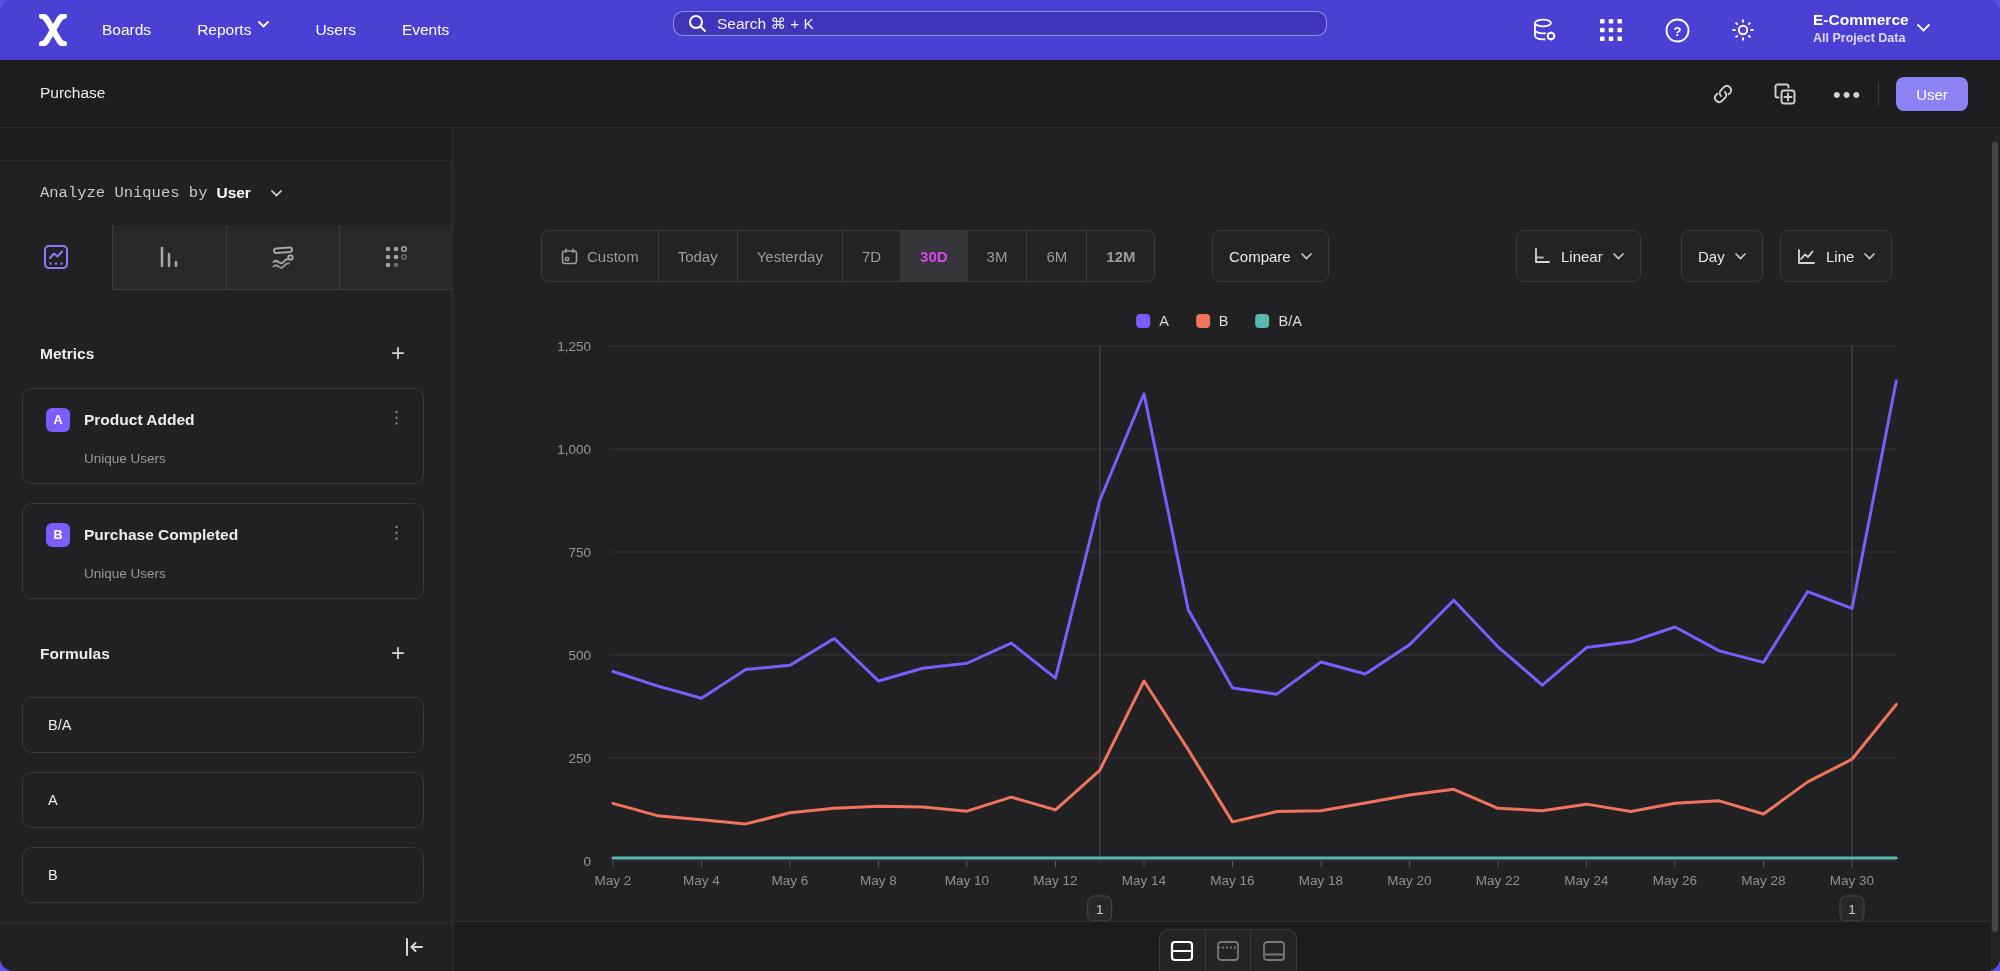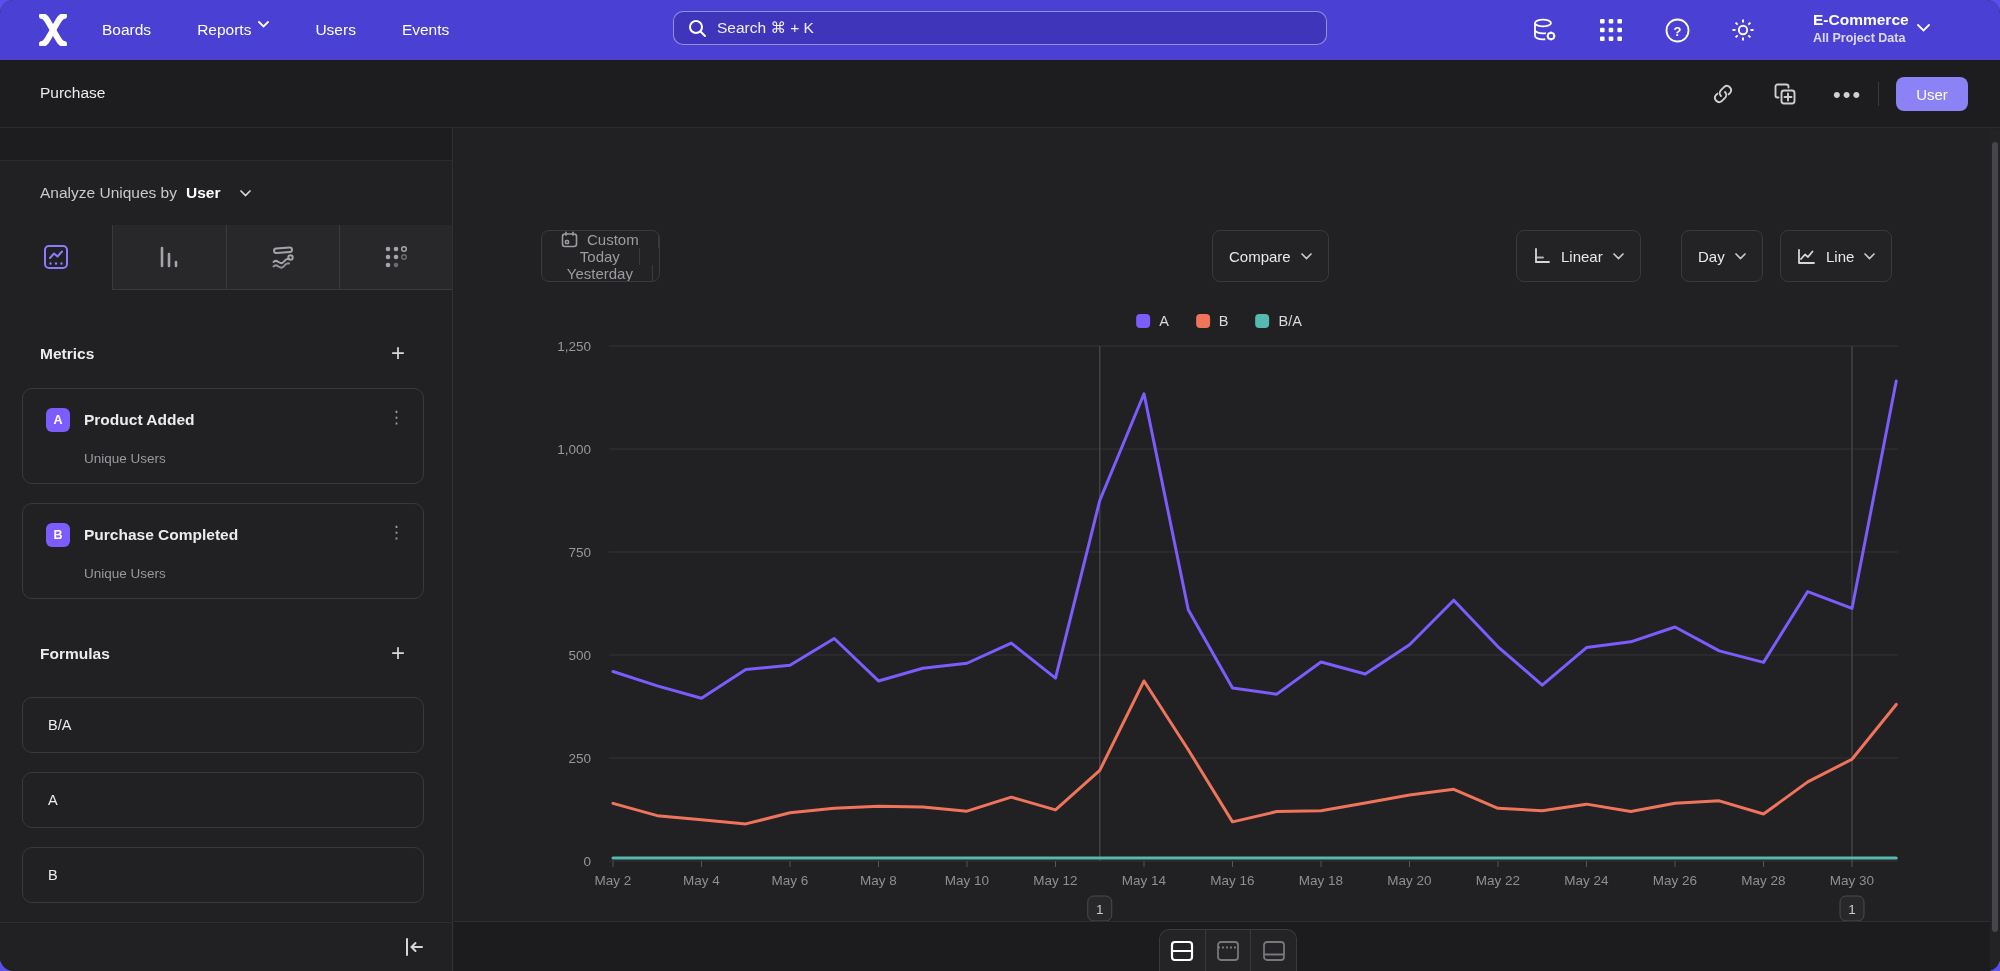--- a/index.html
+++ b/index.html
@@ -4,62 +4,62 @@
 <style>
   * { margin:0; padding:0; box-sizing:border-box; }
   html,body { width:2000px; height:971px; background:#5a4fe8; font-family:"Liberation Sans", sans-serif; overflow:hidden; }
   #window { position:absolute; left:0; top:0; width:2000px; height:971px; border-radius:14px; overflow:hidden; background:#212123; }
 
   
   #topnav { position:absolute; left:0; top:0; width:100%; height:60px; background:#4a40d4; }
   .logo { position:absolute; left:36px; top:14px; width:34px; height:32px; color:#fff; }
   .nav-items { position:absolute; left:102px; top:0; height:60px; display:flex; align-items:center; gap:46px; }
   .nav-item { color:#fff; font-size:15.5px; display:flex; align-items:flex-start; gap:7px; cursor:pointer; white-space:nowrap; }
-  .searchbar { position:absolute; left:673px; top:11px; width:654px; height:34px; background:rgba(28,18,110,0.25); border:1.5px solid rgba(255,255,255,0.45); border-radius:10px; display:flex; align-items:center; padding:0 14px; gap:10px; }
+  .searchbar { position:absolute; left:673px; top:11px; width:654px; height:25px; background:rgba(28,18,110,0.25); border:1.5px solid rgba(255,255,255,0.45); border-radius:10px; display:flex; align-items:center; padding:0 14px; gap:10px; }
   .searchbar span { color:rgba(255,255,255,0.92); font-size:15.5px; }
   .nav-right-icons { position:absolute; left:1532px; top:0; height:60px; display:flex; align-items:center; gap:40px; color:#fff; }
   .nav-icon { width:26px; height:26px; display:flex; align-items:center; justify-content:center; }
   .project-switcher { position:absolute; left:1813px; top:10px; display:flex; align-items:center; gap:8px; color:#fff; cursor:pointer; }
   .project-name { font-size:15.5px; font-weight:bold; line-height:20px; }
   .project-scope { font-size:12.5px; font-weight:bold; color:rgba(255,255,255,0.8); line-height:16px; }
 
   
   #titlebar { position:absolute; left:0; top:60px; width:100%; height:68px; background:#1d1d1f; border-bottom:1px solid #2c2c2e; }
   .report-title { position:absolute; left:40px; top:24px; color:#ececee; font-size:15.5px; }
   .tb-icon { position:absolute; top:22px; width:24px; height:24px; color:#cfcfd4; }
   .tb-divider { position:absolute; left:1878px; top:22px; width:1px; height:24px; background:#3a3a3c; }
   .save-btn { position:absolute; left:1896px; top:17px; width:72px; height:34px; background:#8b82f6; border:none; border-radius:8px; color:#fff; font-size:15px; font-family:inherit; cursor:pointer; }
 
   
   #sidebar { position:absolute; left:0; top:128px; width:453px; bottom:0; background:#212123; border-right:1px solid #303034; }
   .sb-topstrip { position:absolute; left:0; top:0; width:100%; height:33px; background:#1d1d1f; border-bottom:1px solid #2c2c2e; }
   .analyze-row { position:absolute; left:0; top:33px; width:100%; height:64px; display:flex; align-items:center; padding-left:40px; gap:9px; }
-  .analyze-label { color:#c9c9ce; font-size:15.5px; }
+  .analyze-label { color:#c9c9ce; font-size:15.5px;font-family:Liberation Mono, monospace; }
   .analyze-value { color:#fff; font-size:15.5px; font-weight:bold; display:flex; align-items:center; gap:20px; cursor:pointer; }
   .sb-tabs { position:absolute; left:0; top:97px; width:100%; height:65px; display:flex; }
   .sb-tab { flex:1; display:flex; align-items:center; justify-content:center; background:#28282a; border-bottom:1px solid #3a3a3c; border-left:1px solid #3a3a3c; cursor:pointer; color:#a4a4aa; }
   .sb-tab:first-child { border-left:none; }
   .sb-tab.active { background:#212123; border-bottom:1px solid transparent; }
   .sb-heading { position:absolute; left:40px; color:#ececee; font-size:15.5px; font-weight:bold; }
   .sb-plus { position:absolute; right:44px; width:20px; height:20px; color:#d6d6da; font-size:24px; font-weight:300; line-height:20px; text-align:center; cursor:pointer; }
   .metric-card { position:absolute; left:22px; width:402px; height:96px; border:1px solid #39393b; border-radius:10px; cursor:pointer; }
   .metric-badge { position:absolute; left:23px; top:19px; width:24px; height:24px; background:#7c5cfc; border-radius:6px; color:#fff; font-size:12.5px; font-weight:bold; display:flex; align-items:center; justify-content:center; }
   .metric-name { position:absolute; left:61px; top:22px; color:#ececee; font-size:15.5px; font-weight:bold; }
   .metric-sub { position:absolute; left:61px; top:62px; color:#98989e; font-size:13.5px; }
   .kebab { position:absolute; right:18px; top:18px; color:#9a9aa0; font-size:17px; cursor:pointer; letter-spacing:0; }
   .formula-card { position:absolute; left:22px; width:402px; height:56px; border:1px solid #39393b; border-radius:10px; display:flex; align-items:center; padding-left:25px; color:#ececee; font-size:14.5px; cursor:pointer; }
   .sb-bottom { position:absolute; left:0; bottom:0; width:100%; height:49px; border-top:1px solid #2e2e30; }
   .collapse-icon { position:absolute; right:26px; top:12px; width:24px; height:24px; color:#d6d6da; cursor:pointer; }
 
   
   #main { position:absolute; left:454px; top:128px; right:0; bottom:0; background:#212123; }
   .ctrl { position:absolute; top:102px; height:52px; background:#232325; border:1px solid #3a3a3c; border-radius:8px; display:flex; align-items:center; color:#e8e8ea; font-size:15px; }
-  #range-control { left:87px; padding:0; overflow:hidden;flex-direction:column; }
+  #range-control { left:87px; padding:0; overflow:hidden; }
   .seg { height:100%; display:flex; align-items:center; justify-content:center; padding:0 19px; border-right:1px solid #3a3a3c; color:#9b9ba1; cursor:pointer; gap:9px; white-space:nowrap; }
-  .seg:last-child { border-right:none; }
+  .seg:last-child { border-right:none;font-weight:bold; }
   .seg.active { background:#35353a; color:#d946ef; font-weight:bold; }
   .ctrl-btn { padding:0 16px; gap:10px; cursor:pointer; }
   .legend { position:absolute; top:185px; left:765px; transform:translateX(-50%); display:flex; gap:27px; align-items:center; }
   .legend-item { display:flex; align-items:center; gap:9px; color:#d9d9de; font-size:14.5px; cursor:pointer; }
   .swatch { width:14px; height:14px; border-radius:4px; }
   .swatch.dotted { background-image:radial-gradient(rgba(255,255,255,0.75) 1px, transparent 1.2px); background-size:4px 4px; }
   #chart-svg { position:absolute; left:0; top:90px; }
   .bottom-bar { position:absolute; left:0; bottom:0; width:100%; height:50px; background:#1c1c1e; border-top:1px solid #2e2e30; }
   .view-pill { position:absolute; left:705px; top:7px; width:138px; height:43px; background:#242426; border:1px solid #3a3a3c; border-bottom:none; border-radius:10px 10px 0 0; display:flex; overflow:hidden; }
   .view-btn { flex:1; display:flex; align-items:center; justify-content:center; color:#77777c; border-left:1px solid #3a3a3c; cursor:pointer; }

